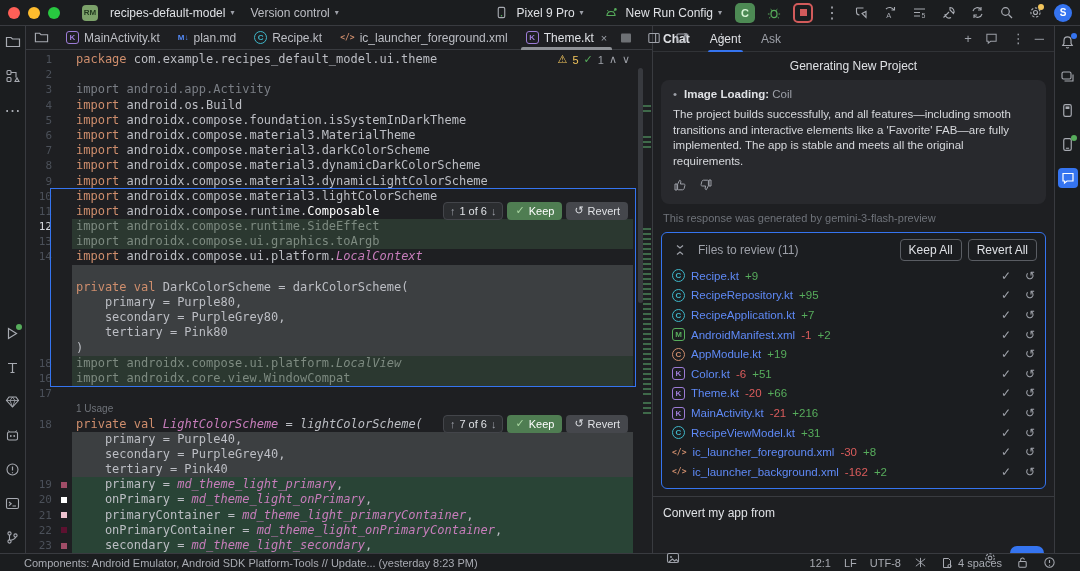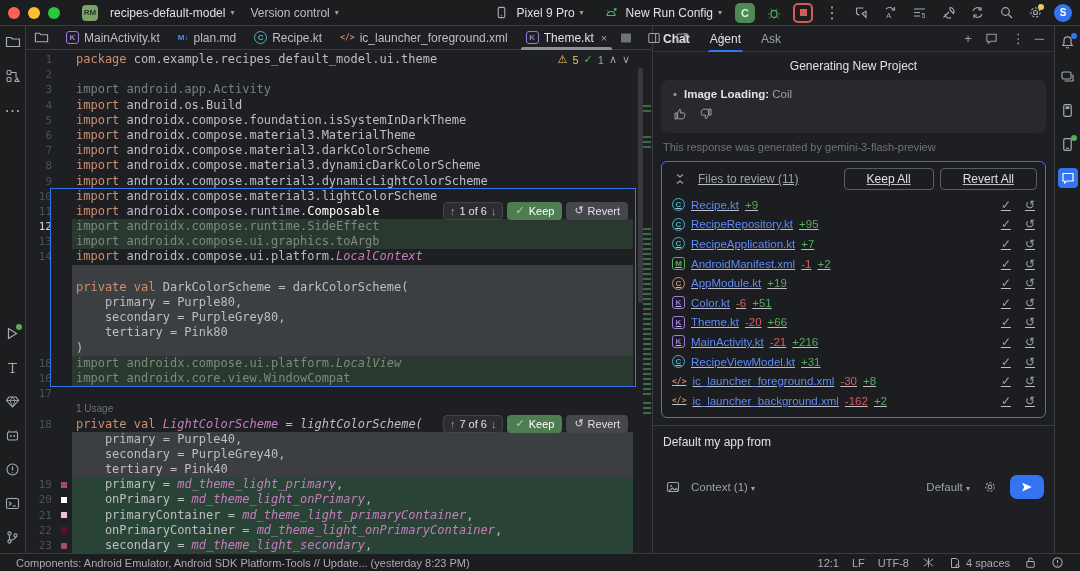--- a/index.html
+++ b/index.html
@@ -96,26 +96,26 @@
   .session-title { text-align:center; color:#dfe1e5; font-size:12px; padding:7px 0 5px; flex:none; }
   .card { margin:2px 8px 6px; background:#28292d; border-radius:8px; padding:8px 12px 8px; flex:none; }
   .bullet-row { display:flex; gap:7px; font-size:11.5px; margin-bottom:7px; }
   .bullet-dot { color:#9da0a8; }
   .bullet-label { font-weight:700; color:#dfe1e5; }
   .bullet-val { color:#9da0a8; }
   .para { font-size:11.5px; line-height:1.35; color:#d6d8dc; margin-bottom:9px; }
   .thumbs { display:flex; gap:12px; }
   .gen-note { font-size:11px; color:#6f737a; padding:2px 10px 8px; flex:none; }
 
-  .filesbox { margin:0 8px; border:1.5px solid #3574f0; border-radius:6px; background:#1b1d20; flex:none;text-decoration:underline; }
+  .filesbox { margin:0 8px; border:1.5px solid #3574f0; border-radius:6px; background:#1b1d20; flex:none; }
   .filesbox-header { display:flex; align-items:center; gap:8px; padding:6px 8px 5px; }
   .fb-title { color:#9da0a8; font-size:12px; }
   .fb-btns { margin-left:auto; display:flex; gap:6px; }
   .obtn { border:1px solid #5a5d63; border-radius:4px; background:transparent; color:#dfe1e5;
-    font:12px "Liberation Sans",sans-serif; padding:2px 22px; height:22px; }
+    font:12px "Liberation Sans",sans-serif; padding:2px 8px; height:22px; }
   .frow { display:flex; align-items:center; gap:6px; height:19.6px; padding:0 10px; font-size:11.5px; }
   .fname { color:#5f8af7; }
   .fminus { color:#db5c5c; } .fplus { color:#57ad5c; }
   .frow-icons { margin-left:auto; display:flex; gap:14px; color:#9da0a8; font-size:12px; }
   .fpad { height:6px; }
 
   .fi { display:inline-flex; width:13px; height:13px; border-radius:3px; align-items:center; justify-content:center;
     font:700 8px "Liberation Sans",sans-serif; flex:none; }
   .fi-k { border:1px solid #9d7cd8; color:#9d7cd8; }
   .fi-c { border:1px solid #3fb6c9; color:#3fb6c9; border-radius:50%; }
@@ -125,21 +125,21 @@
   .fi-md { color:#548af7; font:700 8px "Liberation Sans",sans-serif; width:auto; }
 
   .inputbox { margin-top:7px; border-top:1px solid #393b40; flex:none; padding:9px 10px 6px; display:flex; flex-direction:column; height:80px; }
   .input-text { font-size:12px; color:#dfe1e5; flex:1; }
   .input-row { display:flex; align-items:center; gap:8px; color:#9da0a8; font-size:11.5px; }
   .input-right { margin-left:auto; display:flex; align-items:center; gap:10px; }
   .sendbtn { width:34px; height:24px; border-radius:7px; background:#3574f0; display:flex; align-items:center; justify-content:center; }
 
   
   .statusbar { height:18px; flex:none; background:#1b1d1f; border-top:1px solid #393b40;
-    display:flex; align-items:center; padding:0 16px; font-size:11px; color:#a8abb2; }
+    display:flex; align-items:center; padding:0 24px; font-size:11px; color:#a8abb2; }
   .sb-right { margin-left:auto; display:flex; align-items:center; gap:13px; }
   .chev { font-size:8px; color:#9da0a8; }
 </style>
 </head>
 <body>
 
 <div class="app">
 
   <div class="titlebar">
     <div class="lights">
@@ -601,20 +601,21 @@
         </div>
       </div>
 
       <div class="session-title">Generating New Project</div>
 
       <div class="card">
         <div class="bullet-row">
           <span class="bullet-dot">•</span>
           <span><span class="bullet-label">Image Loading:</span> <span class="bullet-val">Coil</span></span>
         </div>
+        <div class="para">The project builds successfully, and all features—including smooth transitions and interactive elements like a 'Favorite' FAB—are fully implemented. The app is stable and meets all the original requirements.</div>
         <div class="thumbs">
           <span><svg width="14" height="14" viewBox="0 0 14 14">
                 <path d="M2 6h2v6H2zM4.6 11.6V6.2l2-3.9c.9 0 1.4.7 1.2 1.7L7.4 6h3.4c.8 0 1.3.6 1.1 1.4l-.8 3.2c-.2.7-.8 1.2-1.5 1.2H5.4z" fill="none" stroke="#9da0a8" stroke-width="1"></path>
               </svg></span>
           <span><svg width="14" height="14" viewBox="0 0 14 14" style="transform:rotate(180deg)">
                 <path d="M2 6h2v6H2zM4.6 11.6V6.2l2-3.9c.9 0 1.4.7 1.2 1.7L7.4 6h3.4c.8 0 1.3.6 1.1 1.4l-.8 3.2c-.2.7-.8 1.2-1.5 1.2H5.4z" fill="none" stroke="#9da0a8" stroke-width="1"></path>
               </svg></span>
         </div>
       </div>
 
@@ -737,21 +738,21 @@
               <span class="frow-icons">
                 <span>✓</span>
                 <span>↺</span>
               </span>
             </div>
           </div>
         <div class="fpad"></div>
       </div>
 
       <div class="inputbox">
-        <div class="input-text">Default my app from</div>
+        <div class="input-text">Convert my app from</div>
         <div class="input-row">
           <span class="ic">
               <svg width="14" height="14" viewBox="0 0 14 14">
                 <rect x="1.5" y="2.5" width="11" height="9" rx="1.5" fill="none" stroke="#9da0a8" stroke-width="1.1"></rect>
                 <circle cx="5" cy="6" r="1" fill="#9da0a8"></circle>
                 <path d="M3 11l3.4-3 2.2 2 1.7-1.4 2.2 2.2" fill="none" stroke="#9da0a8" stroke-width="1.1"></path>
               </svg>
             </span>
           <span><span>Context (1)</span> <span class="chev">▾</span></span>
           <div class="input-right">

